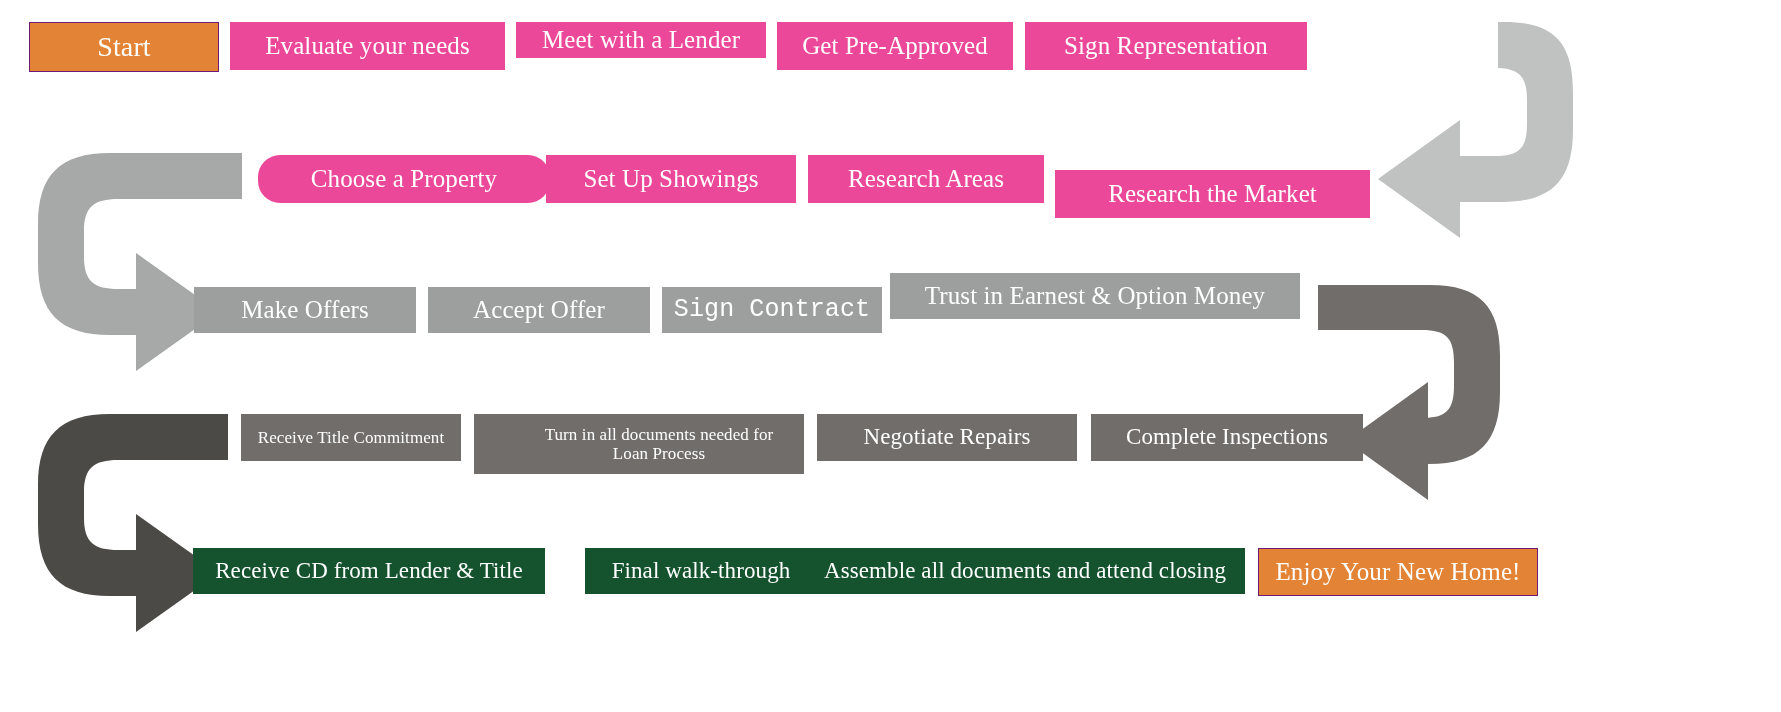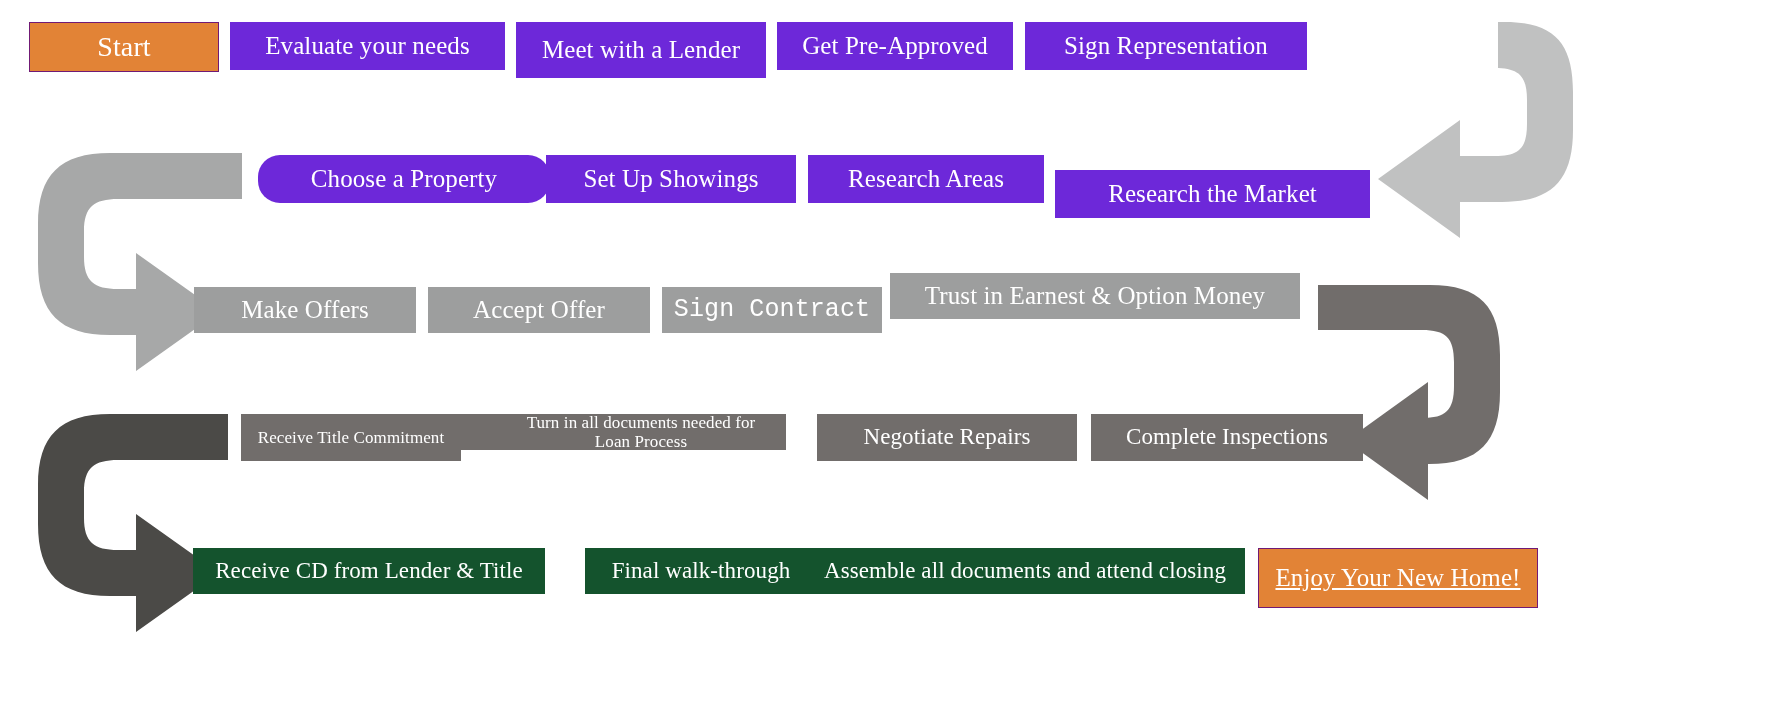--- a/index.html
+++ b/index.html
@@ -20,21 +20,21 @@
     justify-content:center;
     text-align:center;
     color:#ffffff;
     line-height:1.14;
     padding:2px 8px;
     letter-spacing:.1px;
   }
   .node span{display:block;width:100%;}
 
   
-  .t1{background:#6d28d9;}
+  .t1{background:#ec4899;}
   .t2{background:#9d9e9e;}
   .t3{background:#716d6b;}
   .t4{background:#14532d;}
   .accent{background:#e28336;border:1px solid #701a75;}
 
   .fs-big{font-size:28px;}
   .fs-med{font-size:25px;}
   .fs-sm{font-size:23px;}
   .fs-xs{font-size:17px;}
 
@@ -118,21 +118,21 @@
   </svg>
 
   <div class="node accent fs-big" style="left:29px;  top:22px;  width:190px; height:50px;">
     <span>Start</span>
   </div>
 
   <div class="node t1 fs-med" style="left:230px; top:22px;  width:275px; height:48px;">
     <span>Evaluate your needs</span>
   </div>
 
-  <div class="node t1 fs-med" style="left:516px; top:22px;  width:250px; height:56px;">
+  <div class="node t1 fs-med" style="left:516px; top:22px;  width:250px; height:36px;">
     <span>Meet with a Lender</span>
   </div>
 
   <div class="node t1 fs-med" style="left:777px; top:22px;  width:236px; height:48px;">
     <span>Get Pre-Approved</span>
   </div>
 
   <div class="node t1 fs-med" style="left:1025px;top:22px;  width:282px; height:48px;">
     <span>Sign Representation</span>
   </div>
@@ -166,21 +166,21 @@
   </div>
 
   <div class="node t2 fs-med" style="left:890px; top:273px; width:410px; height:46px;">
     <span>Trust in Earnest &amp; Option Money</span>
   </div>
 
   <div class="node t3 fs-xs" style="left:241px; top:414px; width:220px; height:47px;">
     <span>Receive Title Commitment</span>
   </div>
 
-  <div class="node t3 fs-xs" style="left:456px; top:414px; width:330px; height:36px;padding-left:48px;">
+  <div class="node t3 fs-xs" style="left:474px; top:414px; width:330px; height:60px;padding-left:48px;">
     <span>
         <span style="display:block">Turn in all documents needed for</span>
         <span style="display:block">Loan Process</span>
       </span>
   </div>
 
   <div class="node t3 fs-sm" style="left:817px; top:414px; width:260px; height:47px;">
     <span>Negotiate Repairs</span>
   </div>
 
@@ -193,17 +193,17 @@
   </div>
 
   <div class="node t4 fs-sm" style="left:560px; top:548px; width:232px; height:46px;margin-left:25px;">
     <span>Final walk-through</span>
   </div>
 
   <div class="node t4 fs-sm" style="left:805px; top:548px; width:440px; height:46px;">
     <span>Assemble all documents and attend closing</span>
   </div>
 
-  <div class="node accent fs-med" style="left:1258px;top:548px; width:280px; height:60px;text-decoration:underline;">
+  <div class="node accent fs-med" style="left:1258px;top:548px; width:280px; height:48px;">
     <span>Enjoy Your New Home!</span>
   </div>
 
 </div>
 
 </body></html>

